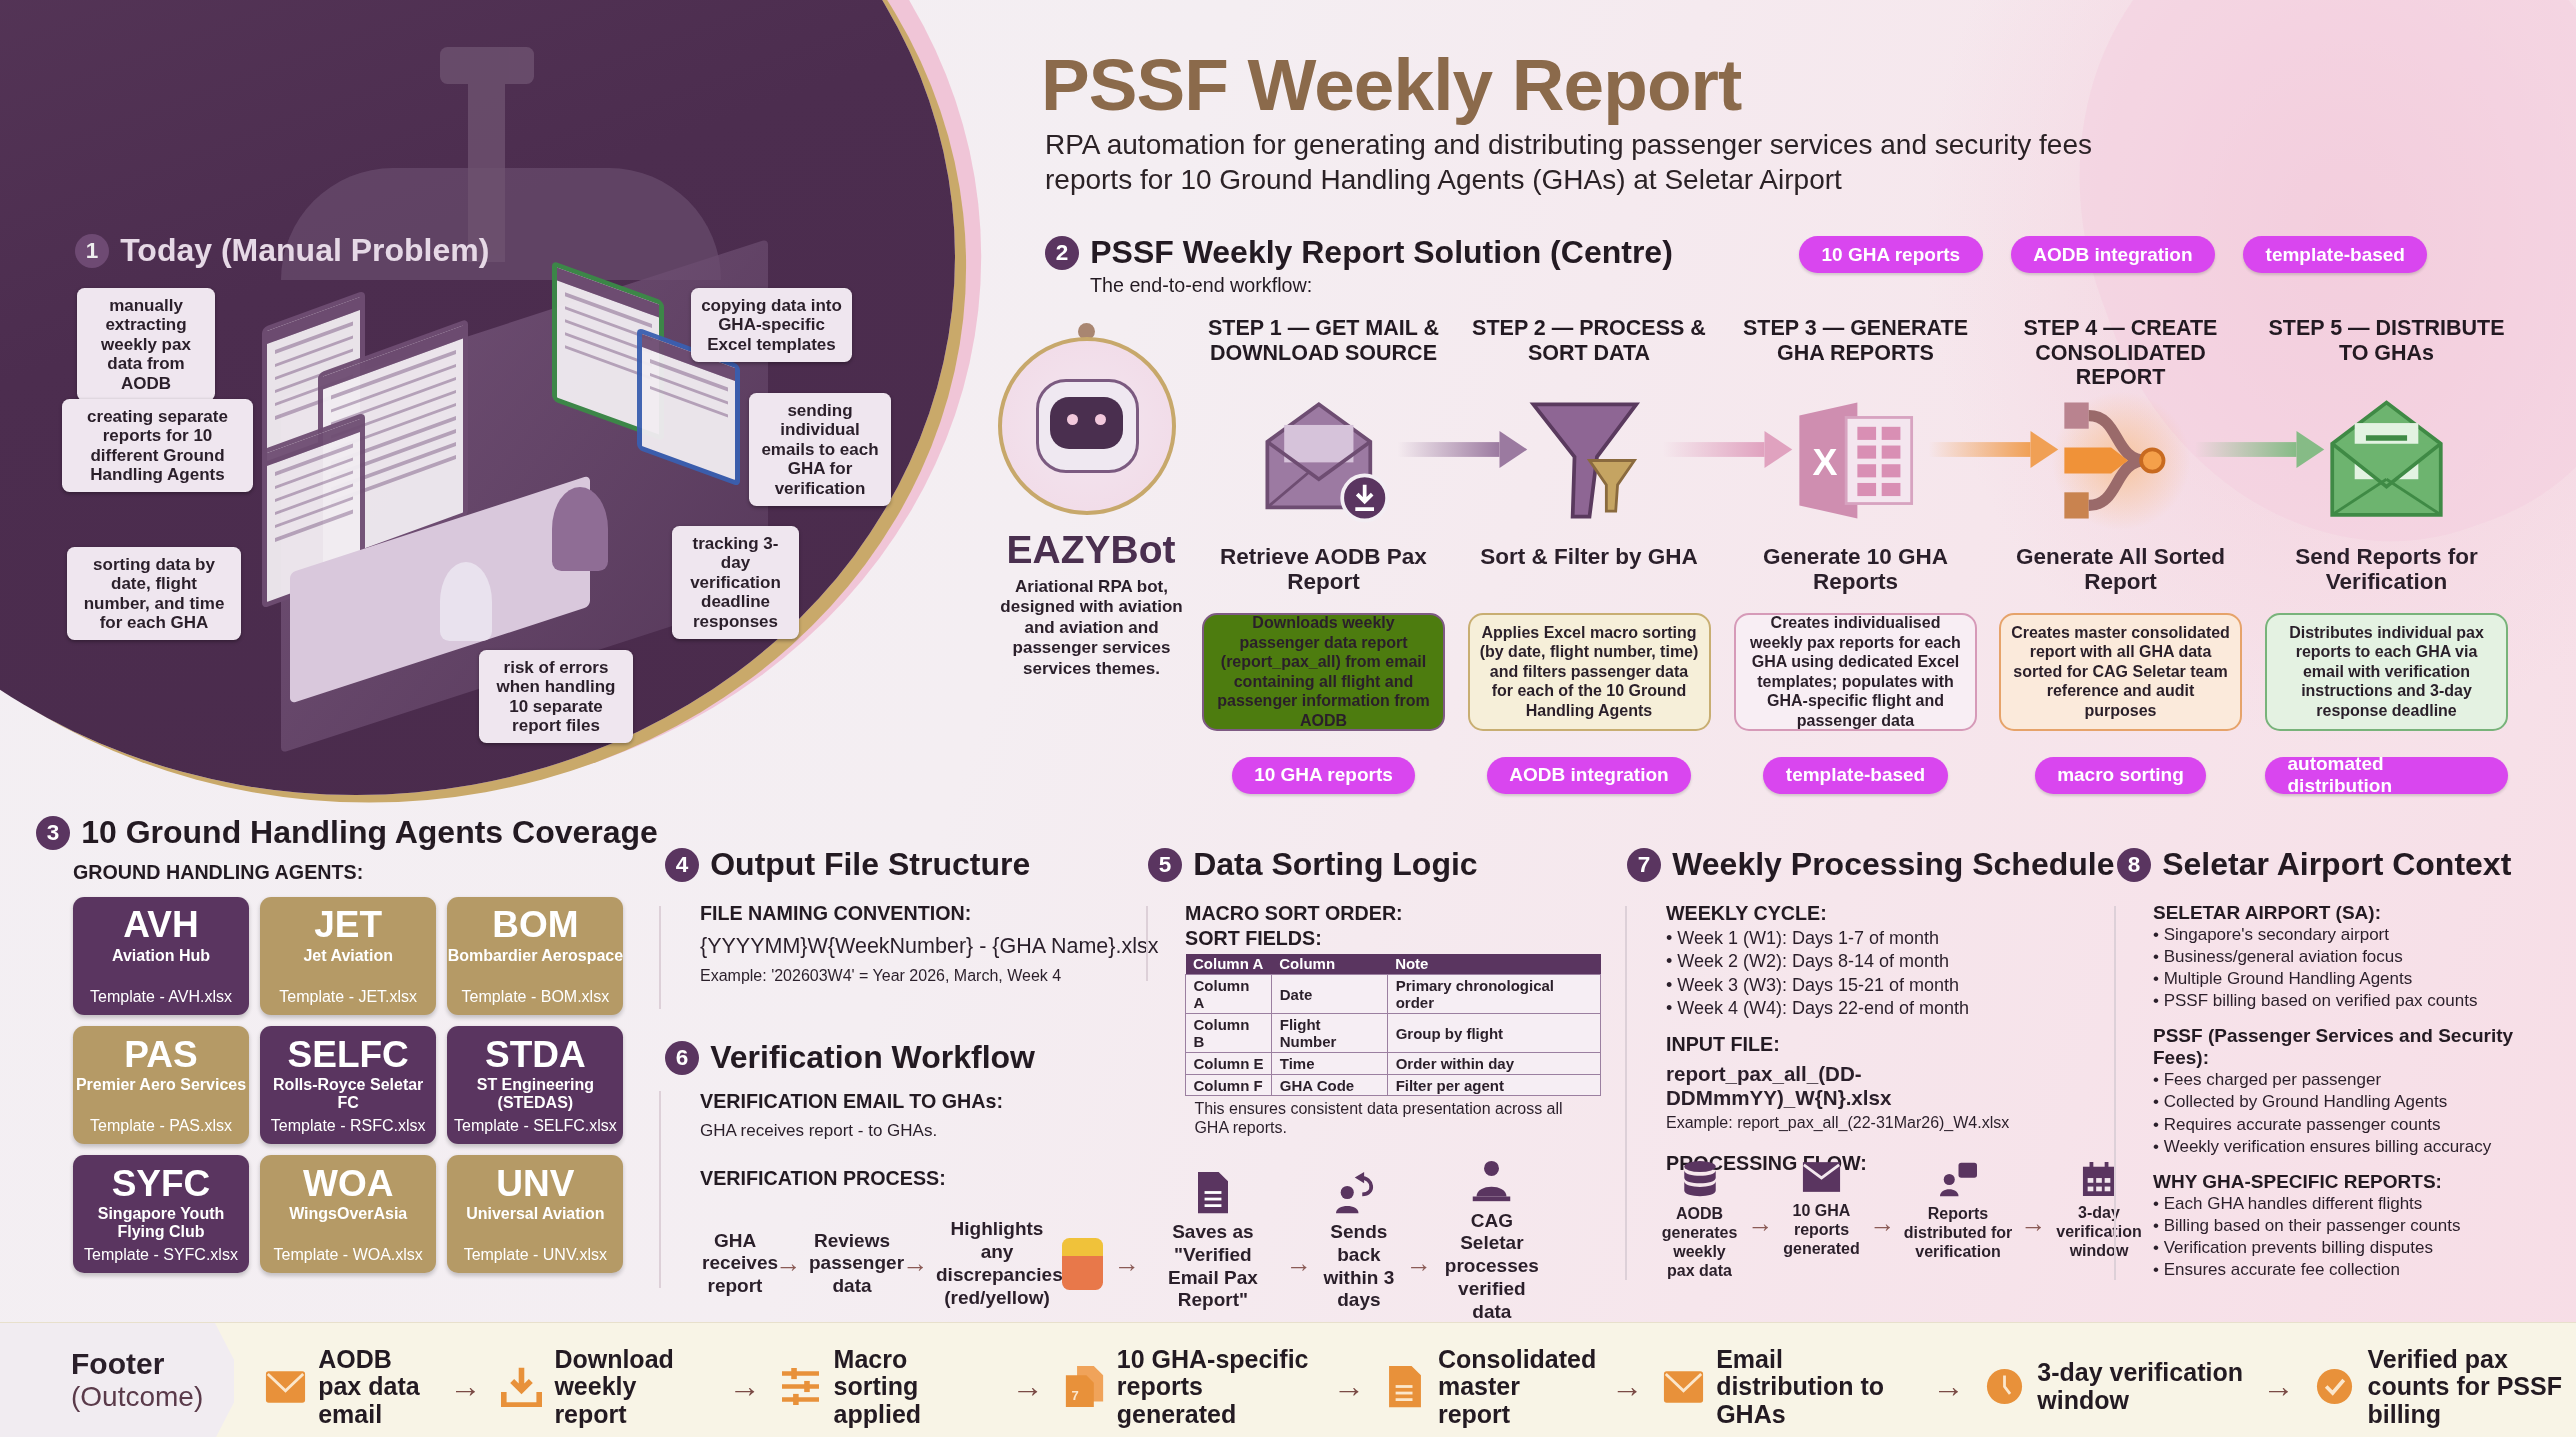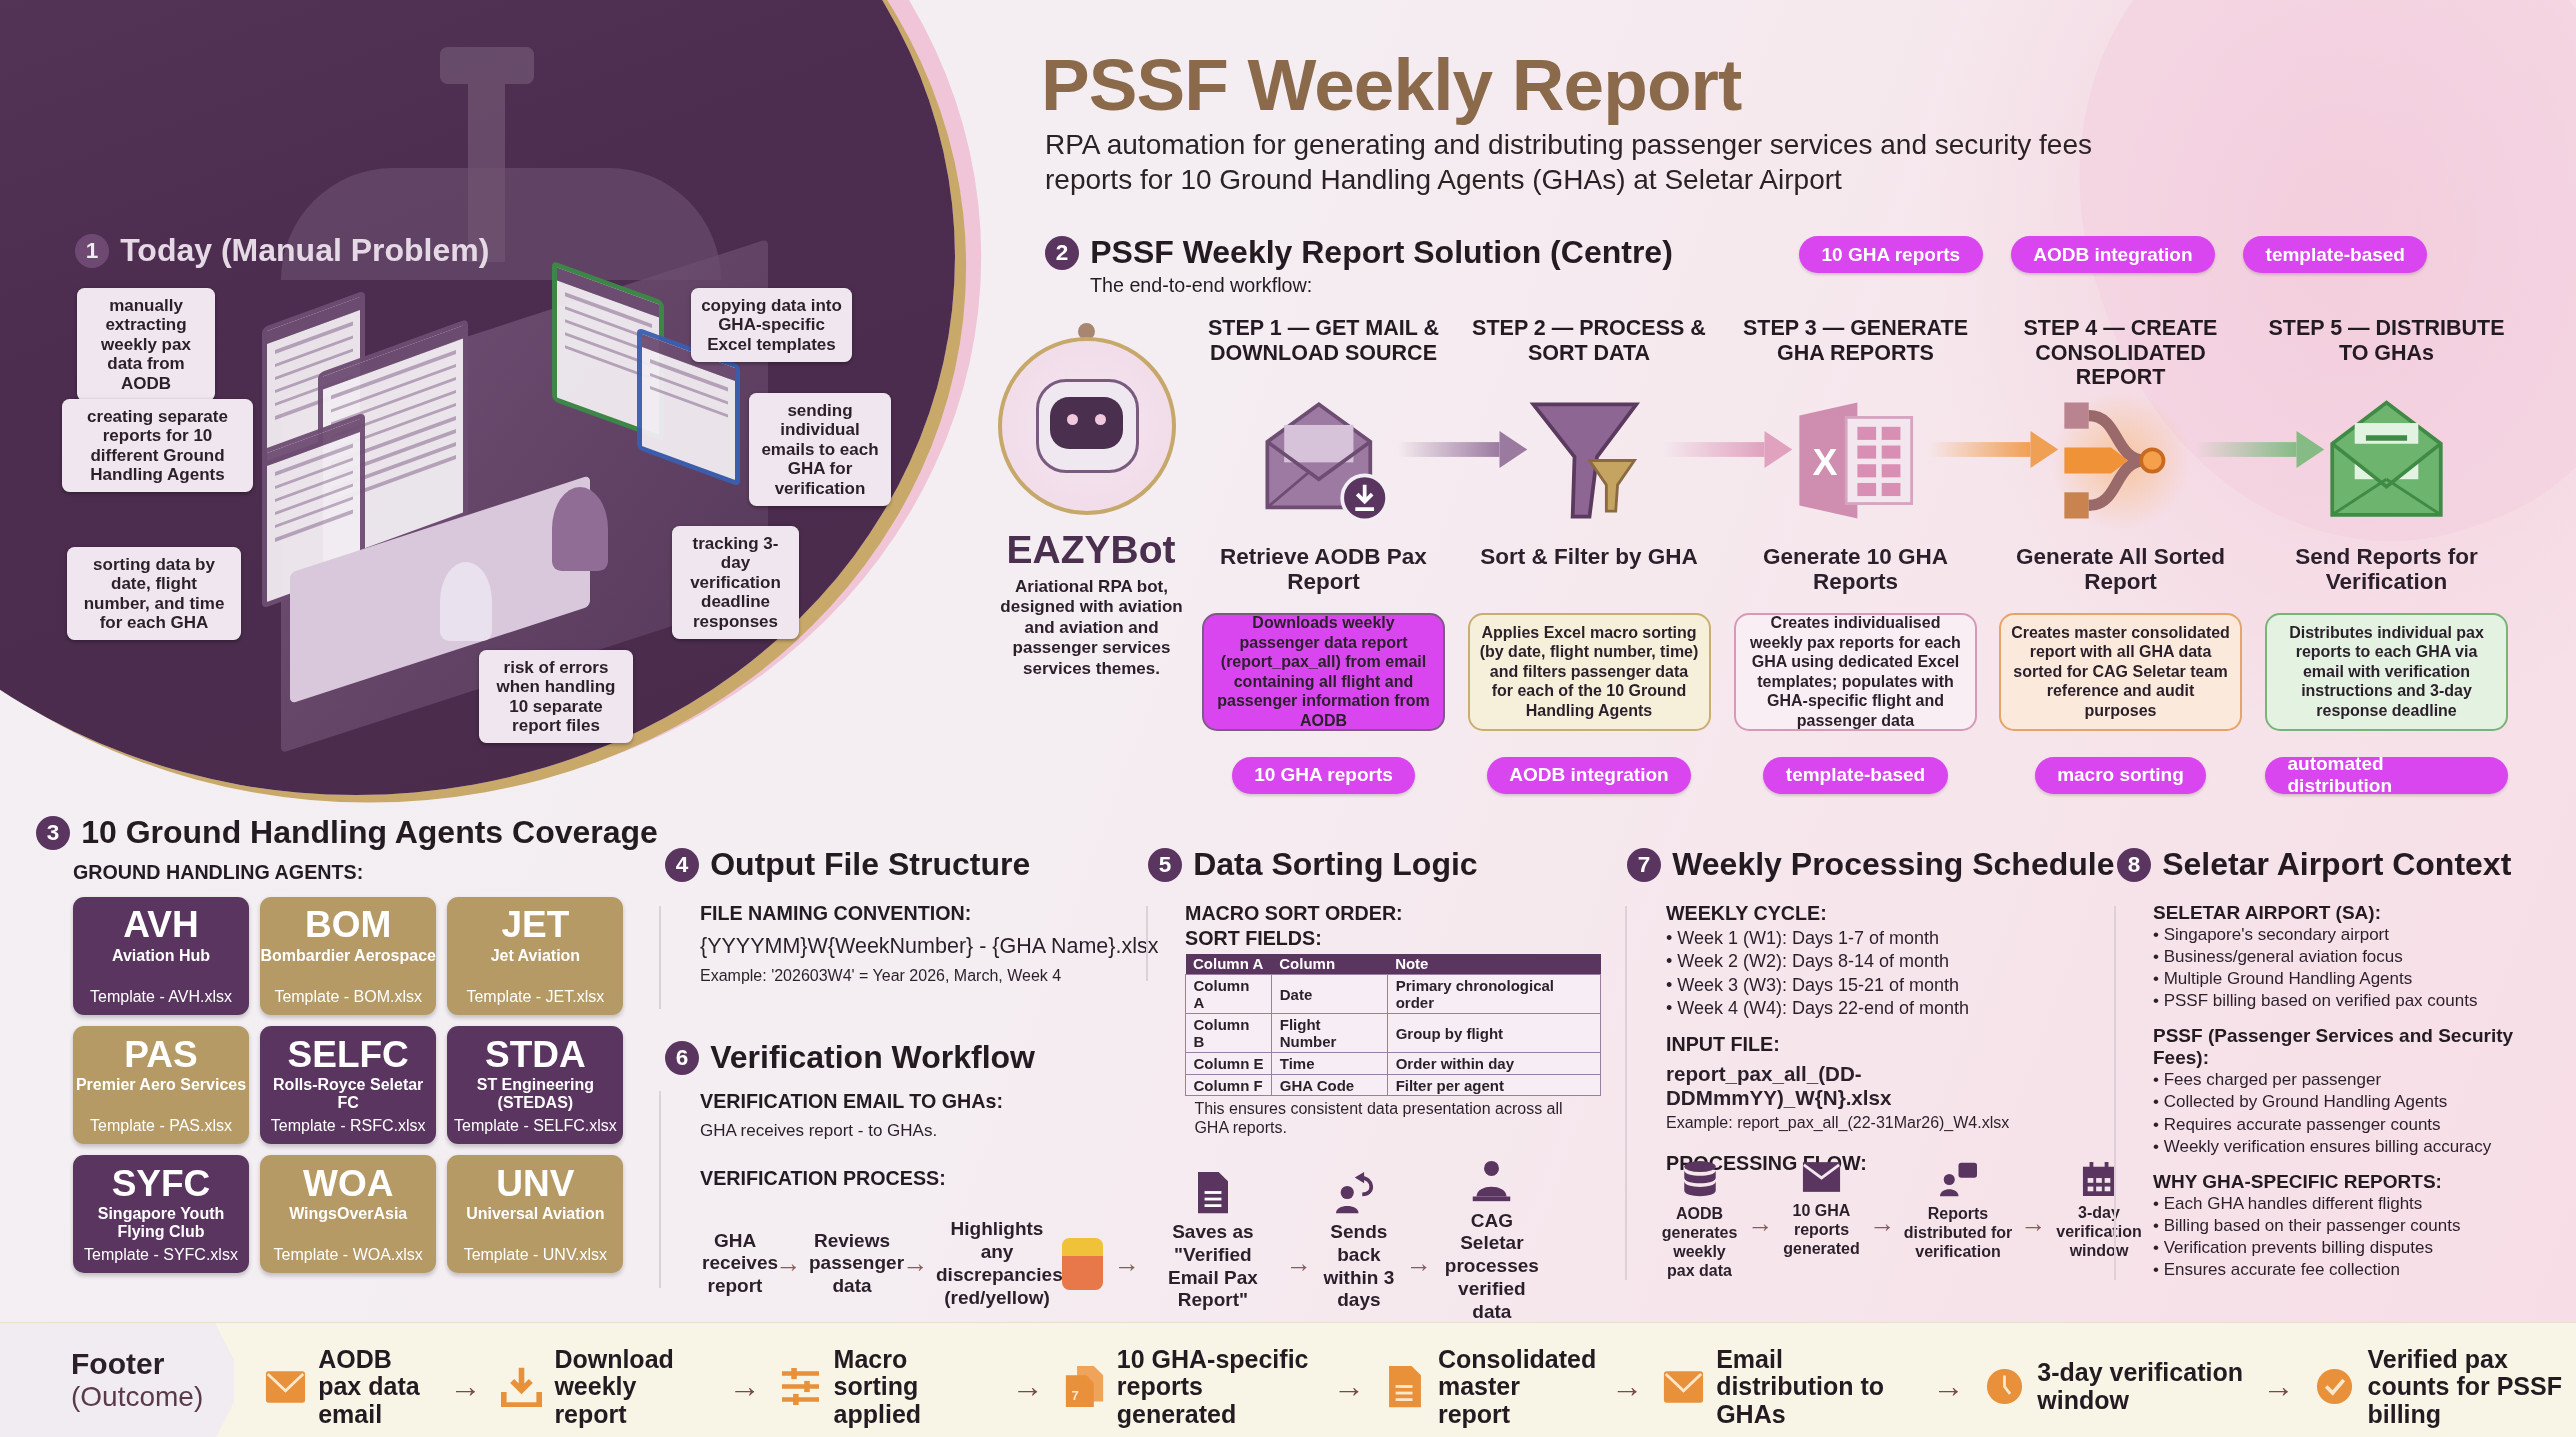--- a/index.html
+++ b/index.html
@@ -230,21 +230,21 @@
       <svg width="131" height="131" viewBox="0 0 140 140">
           <polygon points="10,50 65,10 120,50 120,120 10,120" fill="#9c7aa2" stroke="#6e4d72" stroke-width="4"></polygon>
           <rect x="28" y="32" width="74" height="40" fill="#d6c3da"></rect>
           <polyline points="10,50 65,90 120,50" fill="none" stroke="#6e4d72" stroke-width="4"></polyline>
           <line x1="10" y1="120" x2="55" y2="82" stroke="#6e4d72" stroke-width="3"></line>
           <circle cx="114" cy="110" r="24" fill="#5a3560" stroke="#f3eef3" stroke-width="4"></circle>
           <path d="M114 96v18m-8-8l8 8 8-8M104 122h20" stroke="#fff" stroke-width="4" fill="none"></path>
         </svg>
     </div>
     <div class="step-name">Retrieve AODB Pax Report</div>
-    <div class="step-box" style="background:#d946ef;border-color:#7e5a83">Downloads weekly passenger data report (report_pax_all) from email containing all flight and passenger information from AODB</div>
+    <div class="step-box" style="background:#4d7c0f;border-color:#7e5a83">Downloads weekly passenger data report (report_pax_all) from email containing all flight and passenger information from AODB</div>
     <div class="pill step-tag">10 GHA reports</div>
   </div>
   <div class="step">
     <div class="step-label">STEP 2 — PROCESS &amp; SORT DATA</div>
     <div class="step-icon">
       <svg width="131" height="131" viewBox="0 0 140 140">
           <polygon points="10,10 120,10 78,66 70,130 52,130 54,66" fill="#8e6694" stroke="#5a3a5e" stroke-width="4"></polygon>
           <polygon points="70,70 118,70 100,96 98,124 88,124 88,96" fill="#c5a462" stroke="#8a6a3e" stroke-width="3"></polygon>
         </svg>
     </div>
@@ -319,28 +319,28 @@
   <span>10 Ground Handling Agents Coverage</span>
 </div>
 <div class="label-caps" style="position:absolute;left:73px;top:861px">GROUND HANDLING AGENTS:</div>
 <div class="gha-grid">
   <div class="gha p">
       <div class="code">AVH</div>
       <div class="nm">Aviation Hub</div>
       <div class="tpl">Template - AVH.xlsx</div>
     </div>
   <div class="gha g">
+      <div class="code">JET</div>
+      <div class="nm">Jet Aviation</div>
+      <div class="tpl">Template - JET.xlsx</div>
+    </div>
+  <div class="gha g">
       <div class="code">BOM</div>
       <div class="nm">Bombardier Aerospace</div>
       <div class="tpl">Template - BOM.xlsx</div>
-    </div>
-  <div class="gha g">
-      <div class="code">JET</div>
-      <div class="nm">Jet Aviation</div>
-      <div class="tpl">Template - JET.xlsx</div>
     </div>
   <div class="gha g">
       <div class="code">PAS</div>
       <div class="nm">Premier Aero Services</div>
       <div class="tpl">Template - PAS.xlsx</div>
     </div>
   <div class="gha p">
       <div class="code">SELFC</div>
       <div class="nm">Rolls-Royce Seletar FC</div>
       <div class="tpl">Template - RSFC.xlsx</div>

